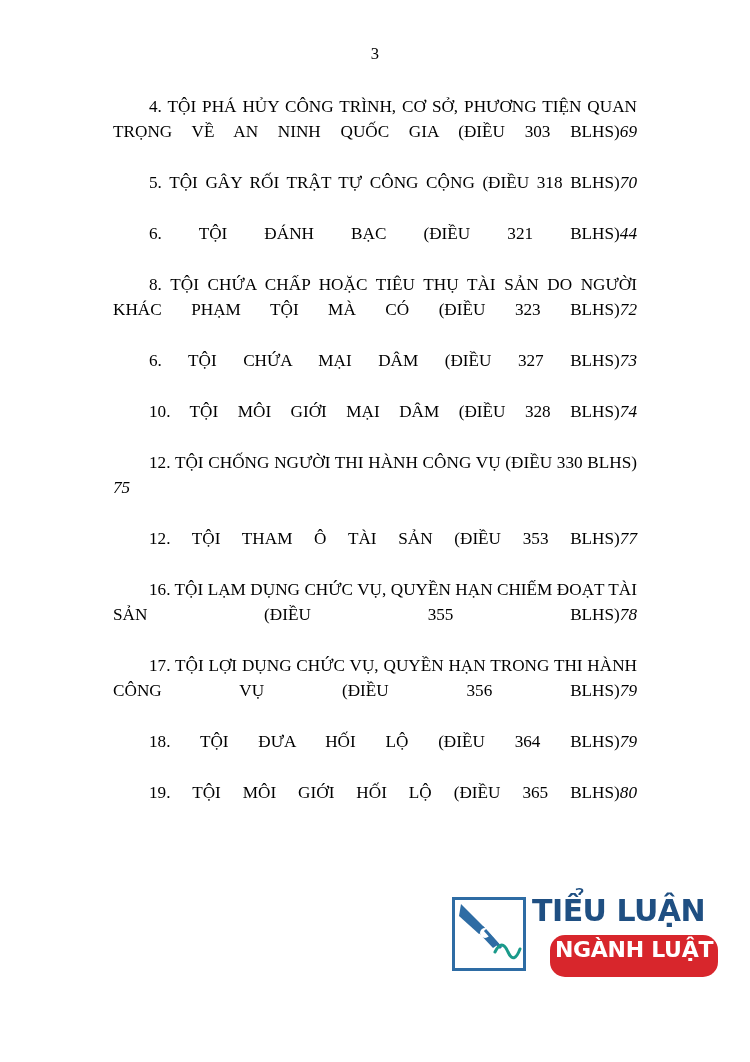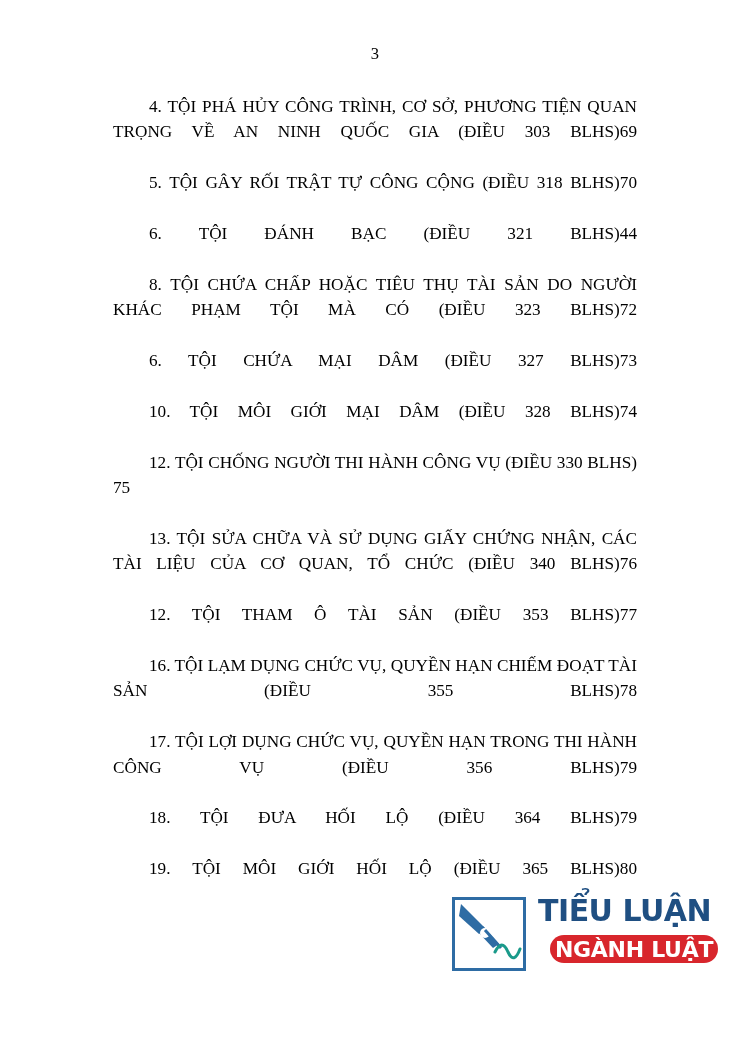--- a/index.html
+++ b/index.html
@@ -71,20 +71,21 @@
     
     display: inline-block;
     white-space: nowrap;
     overflow: hidden;
     letter-spacing: 1.4px;
     font-size: 17.2px;
   }
 
   .pageno {
     white-space: nowrap;
+    font-style: italic;
   }
 
   
   .watermark {
     position: absolute;
     left: 452px;
     top: 893px;
     width: 246px;
     height: 82px;
     pointer-events: none;
@@ -105,54 +106,52 @@
     position: absolute;
     left: 80px;
     top: 2px;
     font-family: "DejaVu Sans", "Liberation Sans", sans-serif;
     font-weight: bold;
     font-size: 30px;
     line-height: 32px;
     letter-spacing: -0.5px;
     color: #1f4f82;
     white-space: nowrap;
-    margin-left: 6px;
   }
   .wm-sub {
     position: absolute;
     left: 98px;
     top: 42px;
     background: #d8262c;
     color: #ffffff;
     font-family: "DejaVu Sans", "Liberation Sans", sans-serif;
     font-weight: bold;
     font-size: 22px;
     line-height: 26px;
-    padding: 2px 5px 0 5px;
+    padding: 2px 5px 14px 5px;
     letter-spacing: -0.3px;
     white-space: nowrap;
     border-radius: 15px;
   }
 </style>
 </head>
 <body>
 
 <div class="page">
 
   <div class="page-number">3</div>
 
   <div class="toc">
       <p class="toc-entry"><span class="title">4. TỘI PHÁ HỦY CÔNG TRÌNH, CƠ SỞ, PHƯƠNG TIỆN QUAN TRỌNG VỀ AN NINH QUỐC GIA (ĐIỀU 303 BLHS)</span><span class="leader"> </span><span class="pageno">69</span></p>
       <p class="toc-entry"><span class="title">5. TỘI GÂY RỐI TRẬT TỰ CÔNG CỘNG (ĐIỀU 318 BLHS)</span><span class="leader"> </span><span class="pageno">70</span></p>
       <p class="toc-entry"><span class="title">6. TỘI ĐÁNH BẠC (ĐIỀU 321 BLHS)</span><span class="leader"> </span><span class="pageno">44</span></p>
       <p class="toc-entry"><span class="title">8. TỘI CHỨA CHẤP HOẶC TIÊU THỤ TÀI SẢN DO NGƯỜI KHÁC PHẠM TỘI MÀ CÓ (ĐIỀU 323 BLHS)</span><span class="leader"> </span><span class="pageno">72</span></p>
       <p class="toc-entry"><span class="title">6. TỘI CHỨA MẠI DÂM (ĐIỀU 327 BLHS)</span><span class="leader"> </span><span class="pageno">73</span></p>
       <p class="toc-entry"><span class="title">10. TỘI MÔI GIỚI MẠI DÂM (ĐIỀU 328 BLHS)</span><span class="leader"> </span><span class="pageno">74</span></p>
       <p class="toc-entry"><span class="title">12. TỘI CHỐNG NGƯỜI THI HÀNH CÔNG VỤ (ĐIỀU 330 BLHS)</span><span class="leader"> </span><span class="pageno">75</span></p>
-      <p class="toc-entry"><span class="title">13. TỘI SỬA CHỮA VÀ SỬ DỤNG GIẤY CHỨNG NHẬN, CÁC TÀI LIỆU CỦA CƠ QUAN, TỔ CHỨC (ĐIỀU 340 BLHS)</span><span class="leader"> </span><span class="pageno">76</span></p>
       <p class="toc-entry"><span class="title">12. TỘI THAM Ô TÀI SẢN (ĐIỀU 353 BLHS)</span><span class="leader"> </span><span class="pageno">77</span></p>
       <p class="toc-entry"><span class="title">16. TỘI LẠM DỤNG CHỨC VỤ, QUYỀN HẠN CHIẾM ĐOẠT TÀI SẢN (ĐIỀU 355 BLHS)</span><span class="leader"> </span><span class="pageno">78</span></p>
       <p class="toc-entry"><span class="title">17. TỘI LỢI DỤNG CHỨC VỤ, QUYỀN HẠN TRONG THI HÀNH CÔNG VỤ (ĐIỀU 356 BLHS)</span><span class="leader"> </span><span class="pageno">79</span></p>
       <p class="toc-entry"><span class="title">18. TỘI ĐƯA HỐI LỘ (ĐIỀU 364 BLHS)</span><span class="leader"> </span><span class="pageno">79</span></p>
       <p class="toc-entry"><span class="title">19. TỘI MÔI GIỚI HỐI LỘ (ĐIỀU 365 BLHS)</span><span class="leader"> </span><span class="pageno">80</span></p>
     </div>
 
   <div class="watermark">
     <div class="wm-mark">
       <svg width="68" height="68" viewBox="0 0 68 68" aria-hidden="true">

